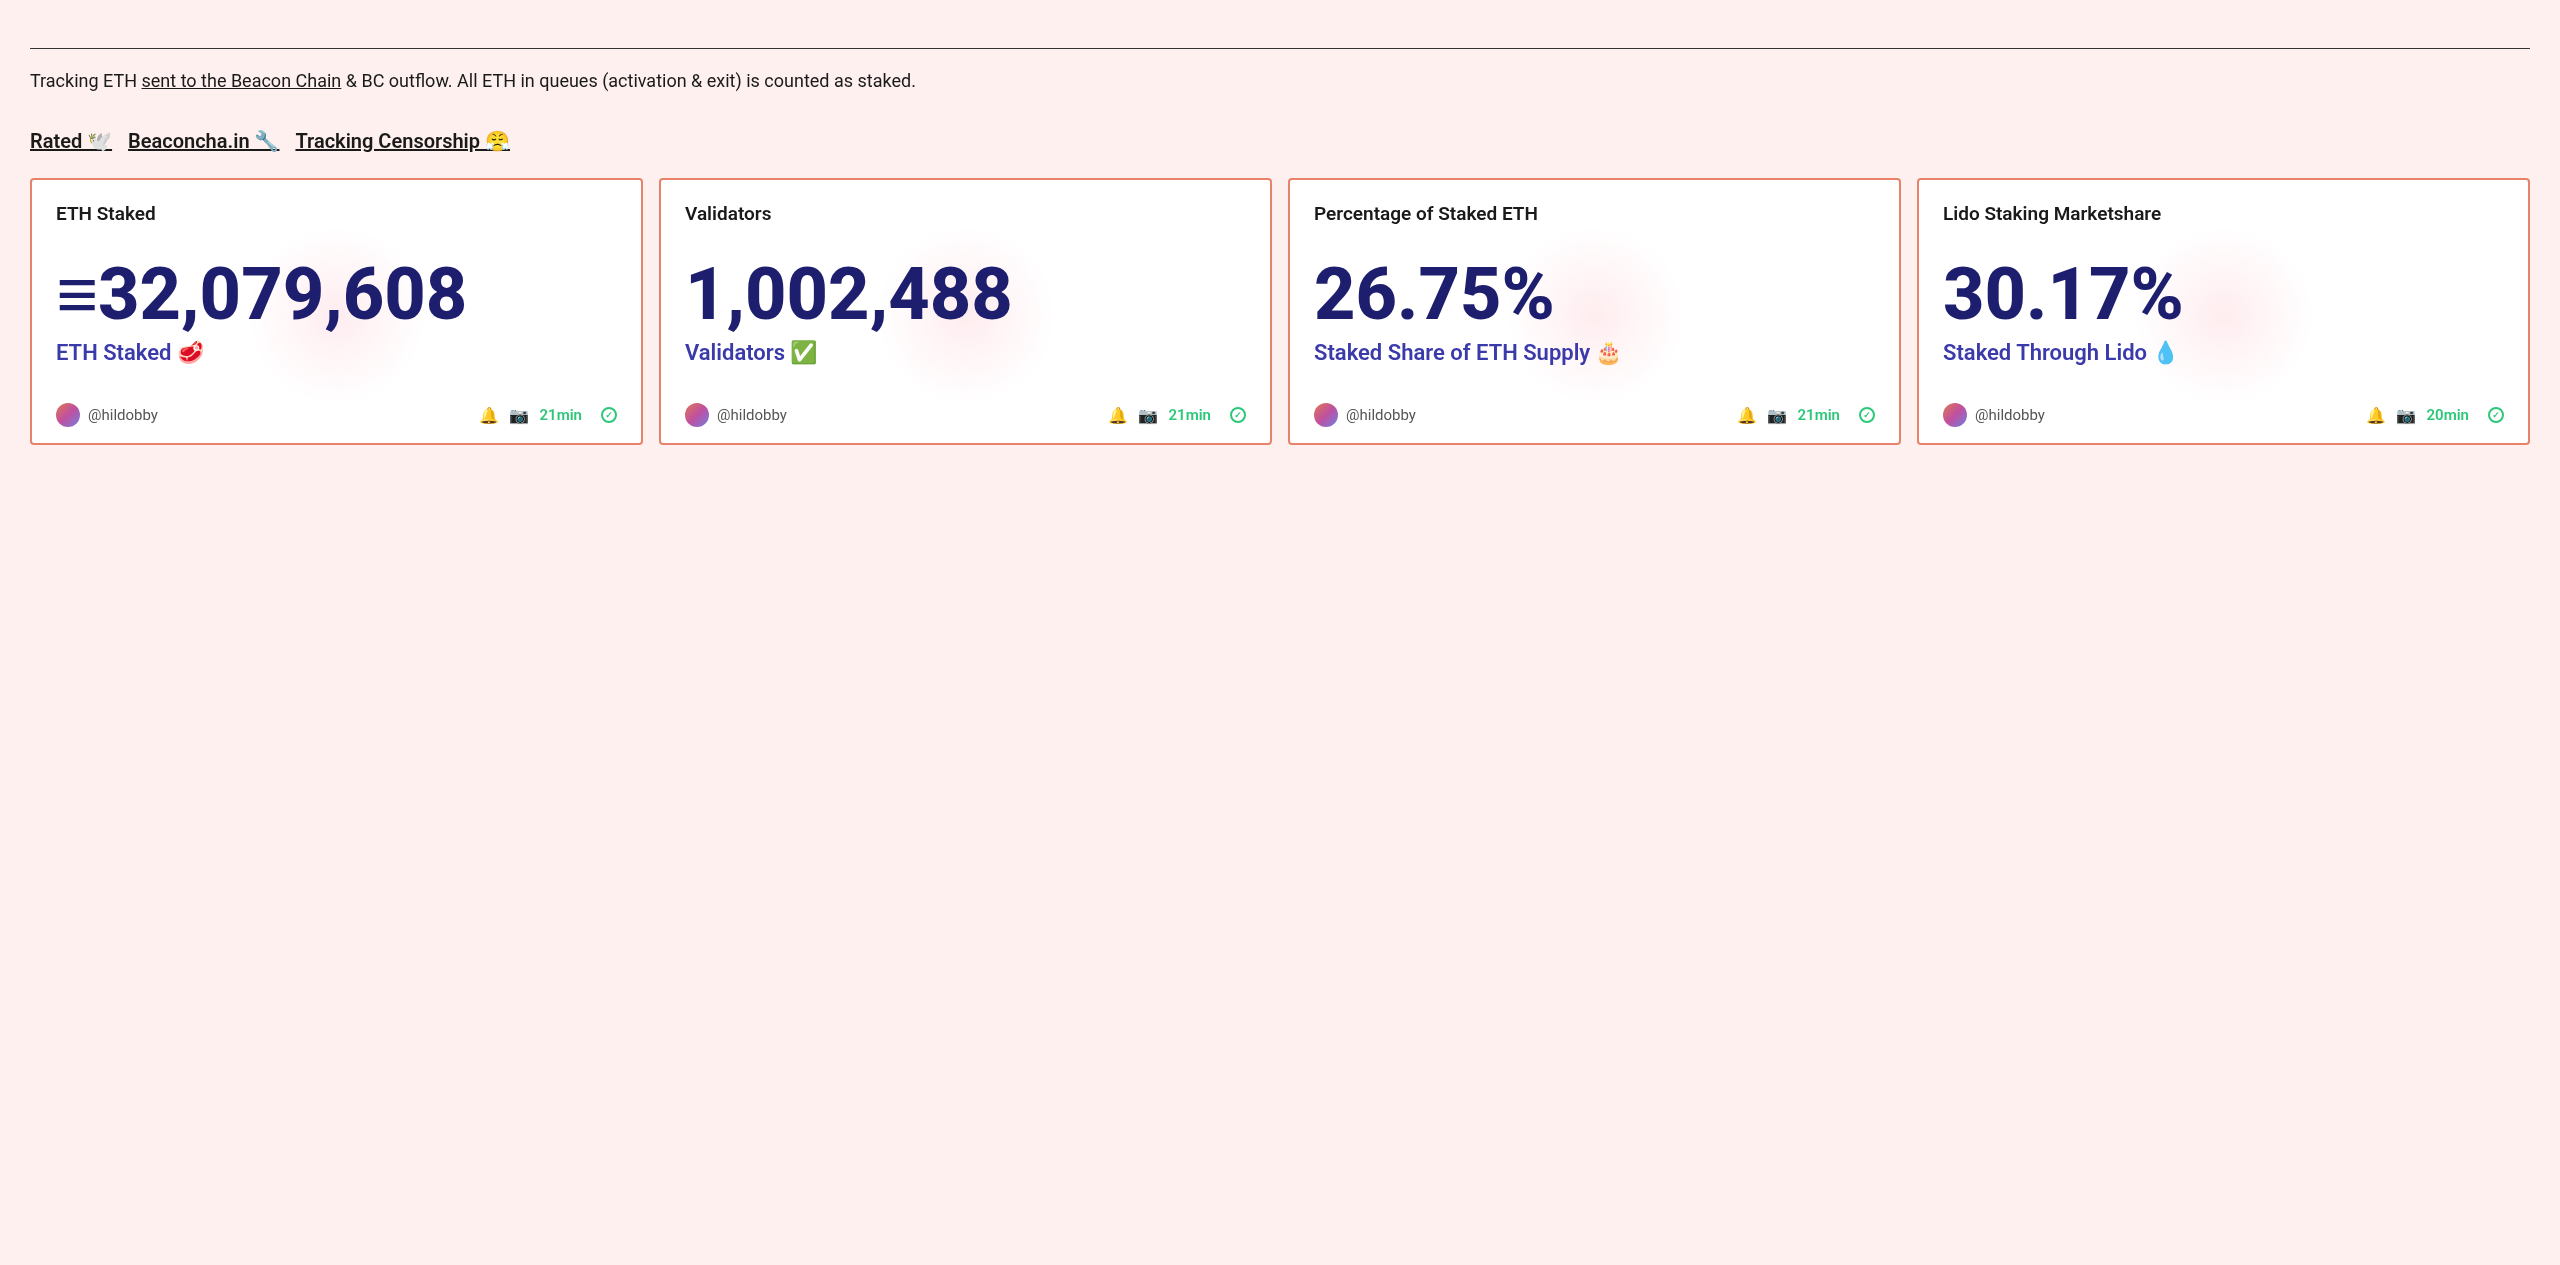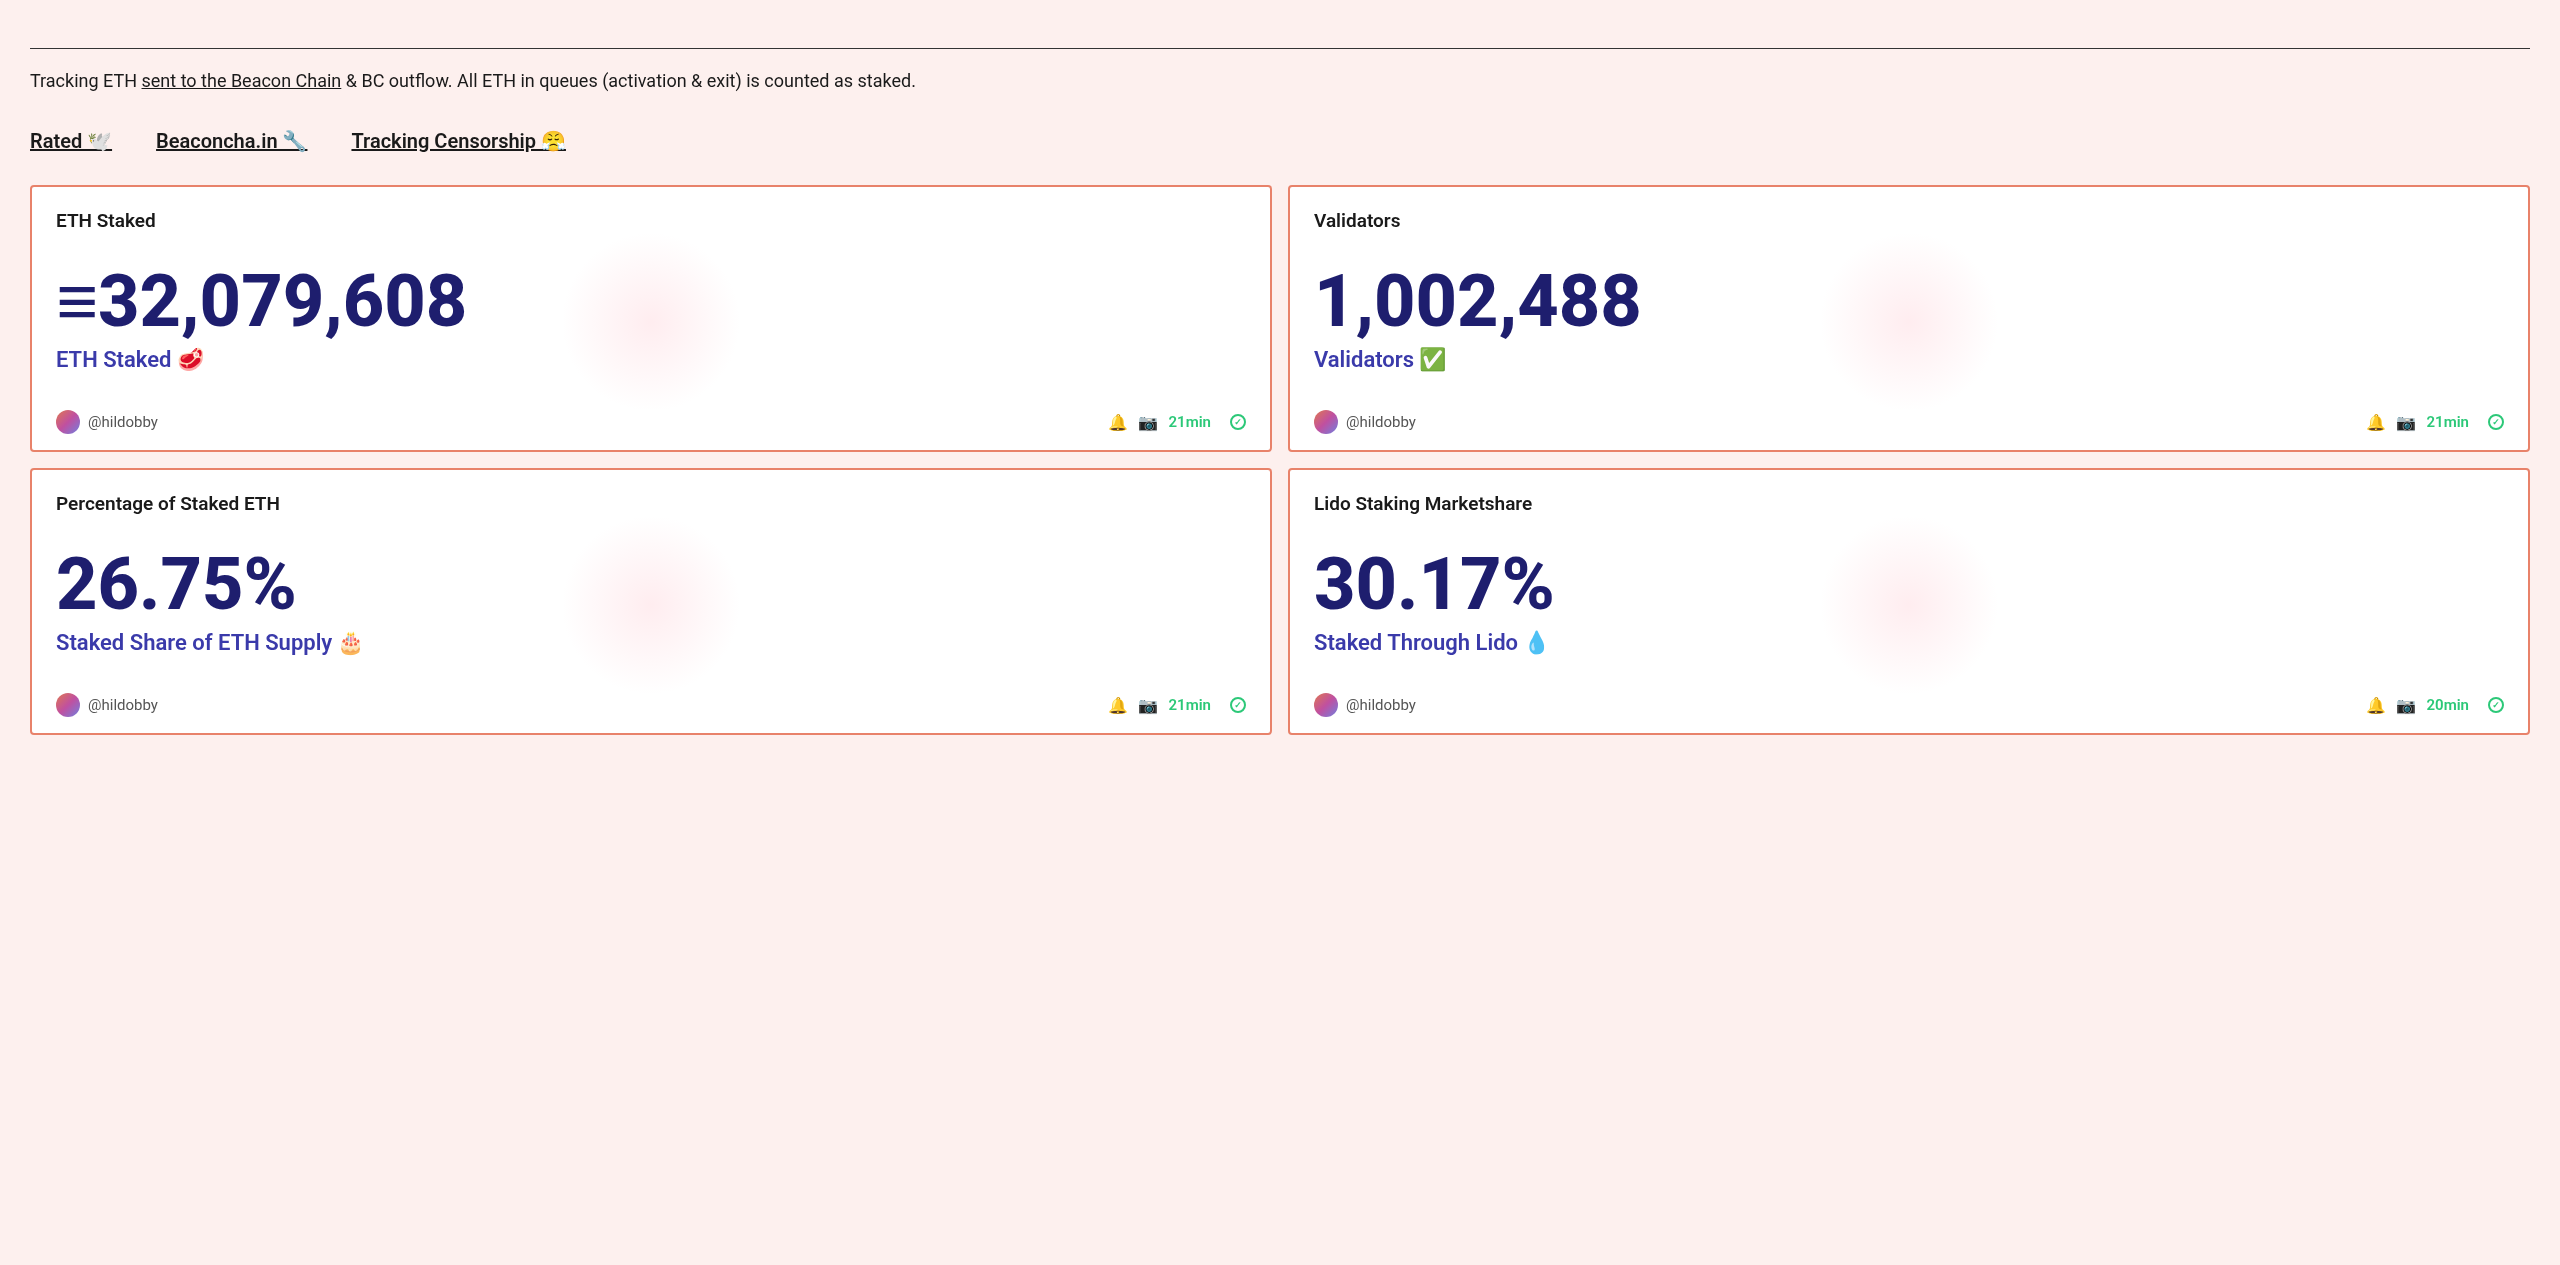--- a/index.html
+++ b/index.html
@@ -35,35 +35,35 @@
       line-height: 1.5;
     }
 
     .subtitle a {
       color: #1a1a1a;
       text-decoration: underline;
     }
 
     .links-row {
       display: flex;
-      gap: 44px;
-      margin-bottom: 32px;
+      gap: 16px;
+      margin-bottom: 25px;
     }
 
     .ext-link {
       font-size: 20px;
       font-weight: 600;
       color: #1a1a1a;
       text-decoration: underline;
       cursor: pointer;
     }
 
     .cards-grid {
       display: grid;
-      grid-template-columns: 1fr 1fr;
+      grid-template-columns: 1fr 1fr 1fr 1fr;
       gap: 16px;
     }
 
     .card {
       background: #ffffff;
       border: 2px solid #e8826a;
       border-radius: 4px;
       padding: 22px 24px 16px 24px;
       position: relative;
       min-height: 220px;

